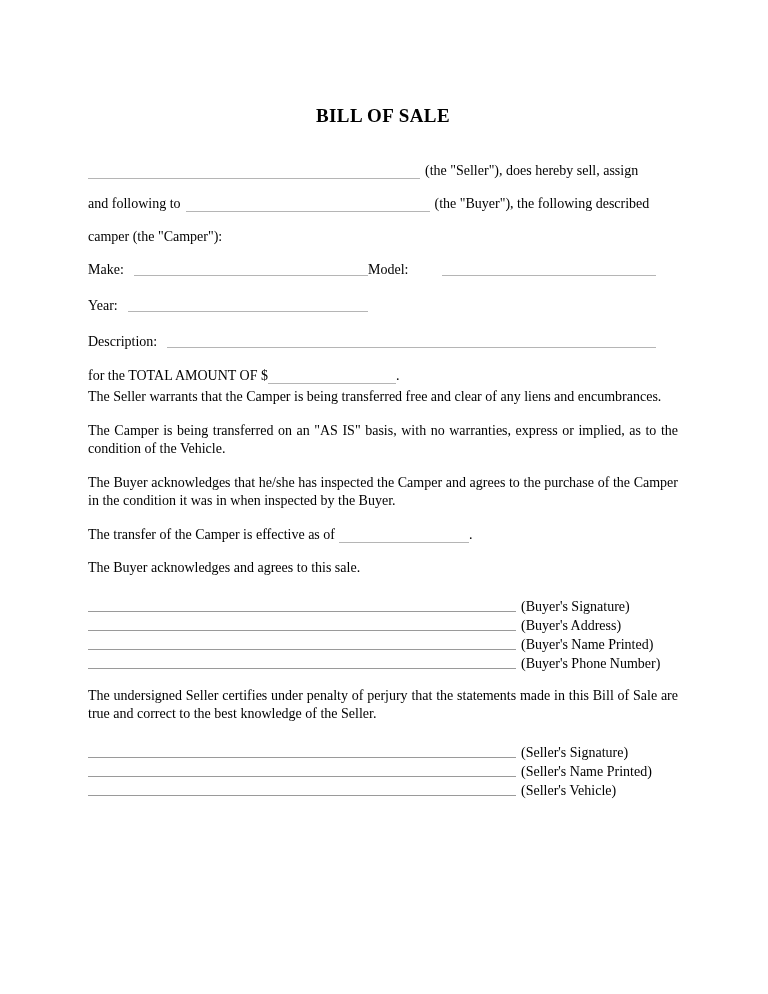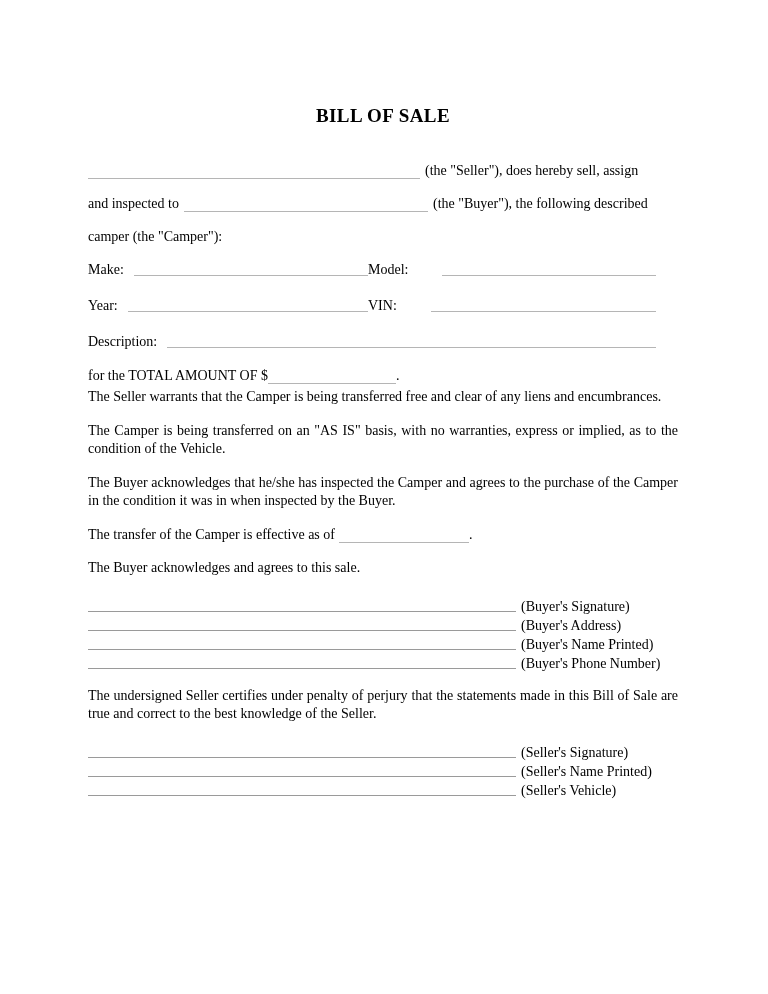--- a/index.html
+++ b/index.html
@@ -88,45 +88,41 @@
 <div class="page">
   <div class="content">
 
     <h1 class="doc-title">BILL OF SALE</h1>
 
     <div class="row">
       <span class="blank w-seller"></span><span>(the "Seller"), does hereby sell, assign</span>
     </div>
 
     <div class="row">
-      <span>and inspected to</span><span class="blank w-buyer"></span><span>(the "Buyer"), the following described</span>
+      <span>and following to</span><span class="blank w-buyer"></span><span>(the "Buyer"), the following described</span>
     </div>
 
     <div class="row">camper (the "Camper"):</div>
 
     <div class="field-block">
 
       <div class="frow">
         <span class="fcol-l">
           <span>Make:</span>
           <span class="fblank"></span>
         </span>
         <span class="fcol-r">
           <span>Model:</span>
           <span class="fblank"></span>
         </span>
       </div>
 
       <div class="frow">
         <span class="fcol-l">
           <span>Year:</span>
-          <span class="fblank"></span>
-        </span>
-        <span class="fcol-r">
-          <span>VIN:</span>
           <span class="fblank"></span>
         </span>
       </div>
 
       <div class="frow frow-last">
         <span>Description:</span>
         <span class="fblank"></span>
       </div>
     </div>
 

